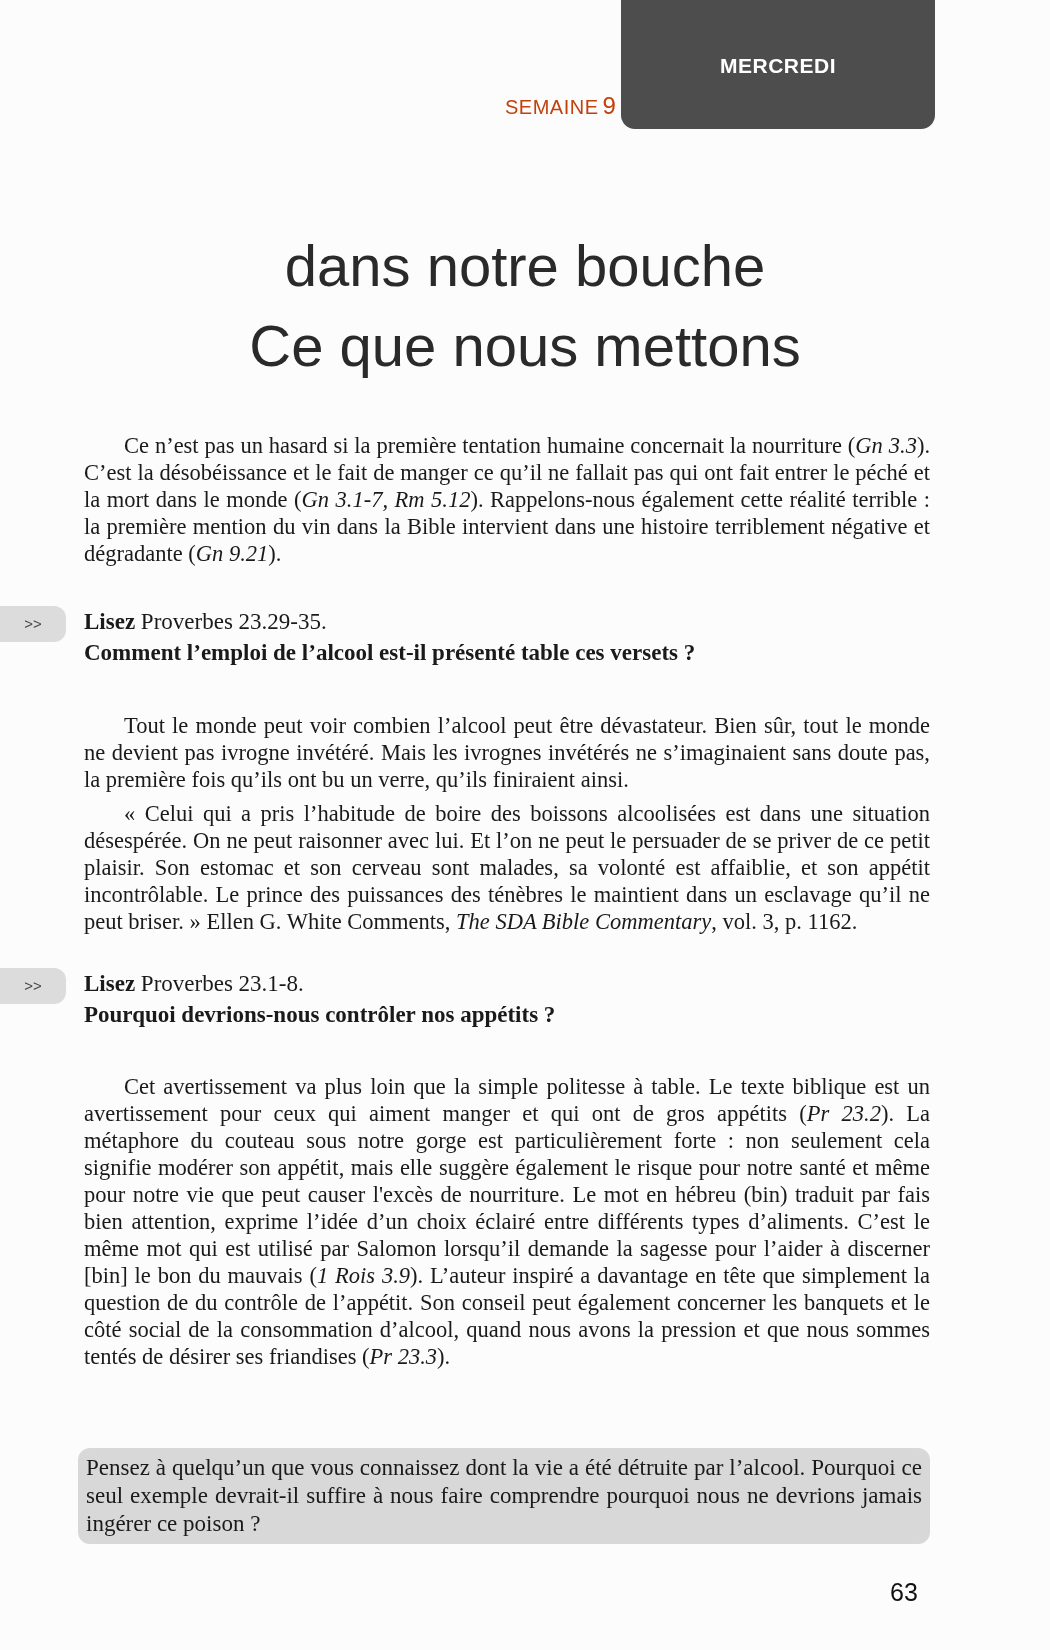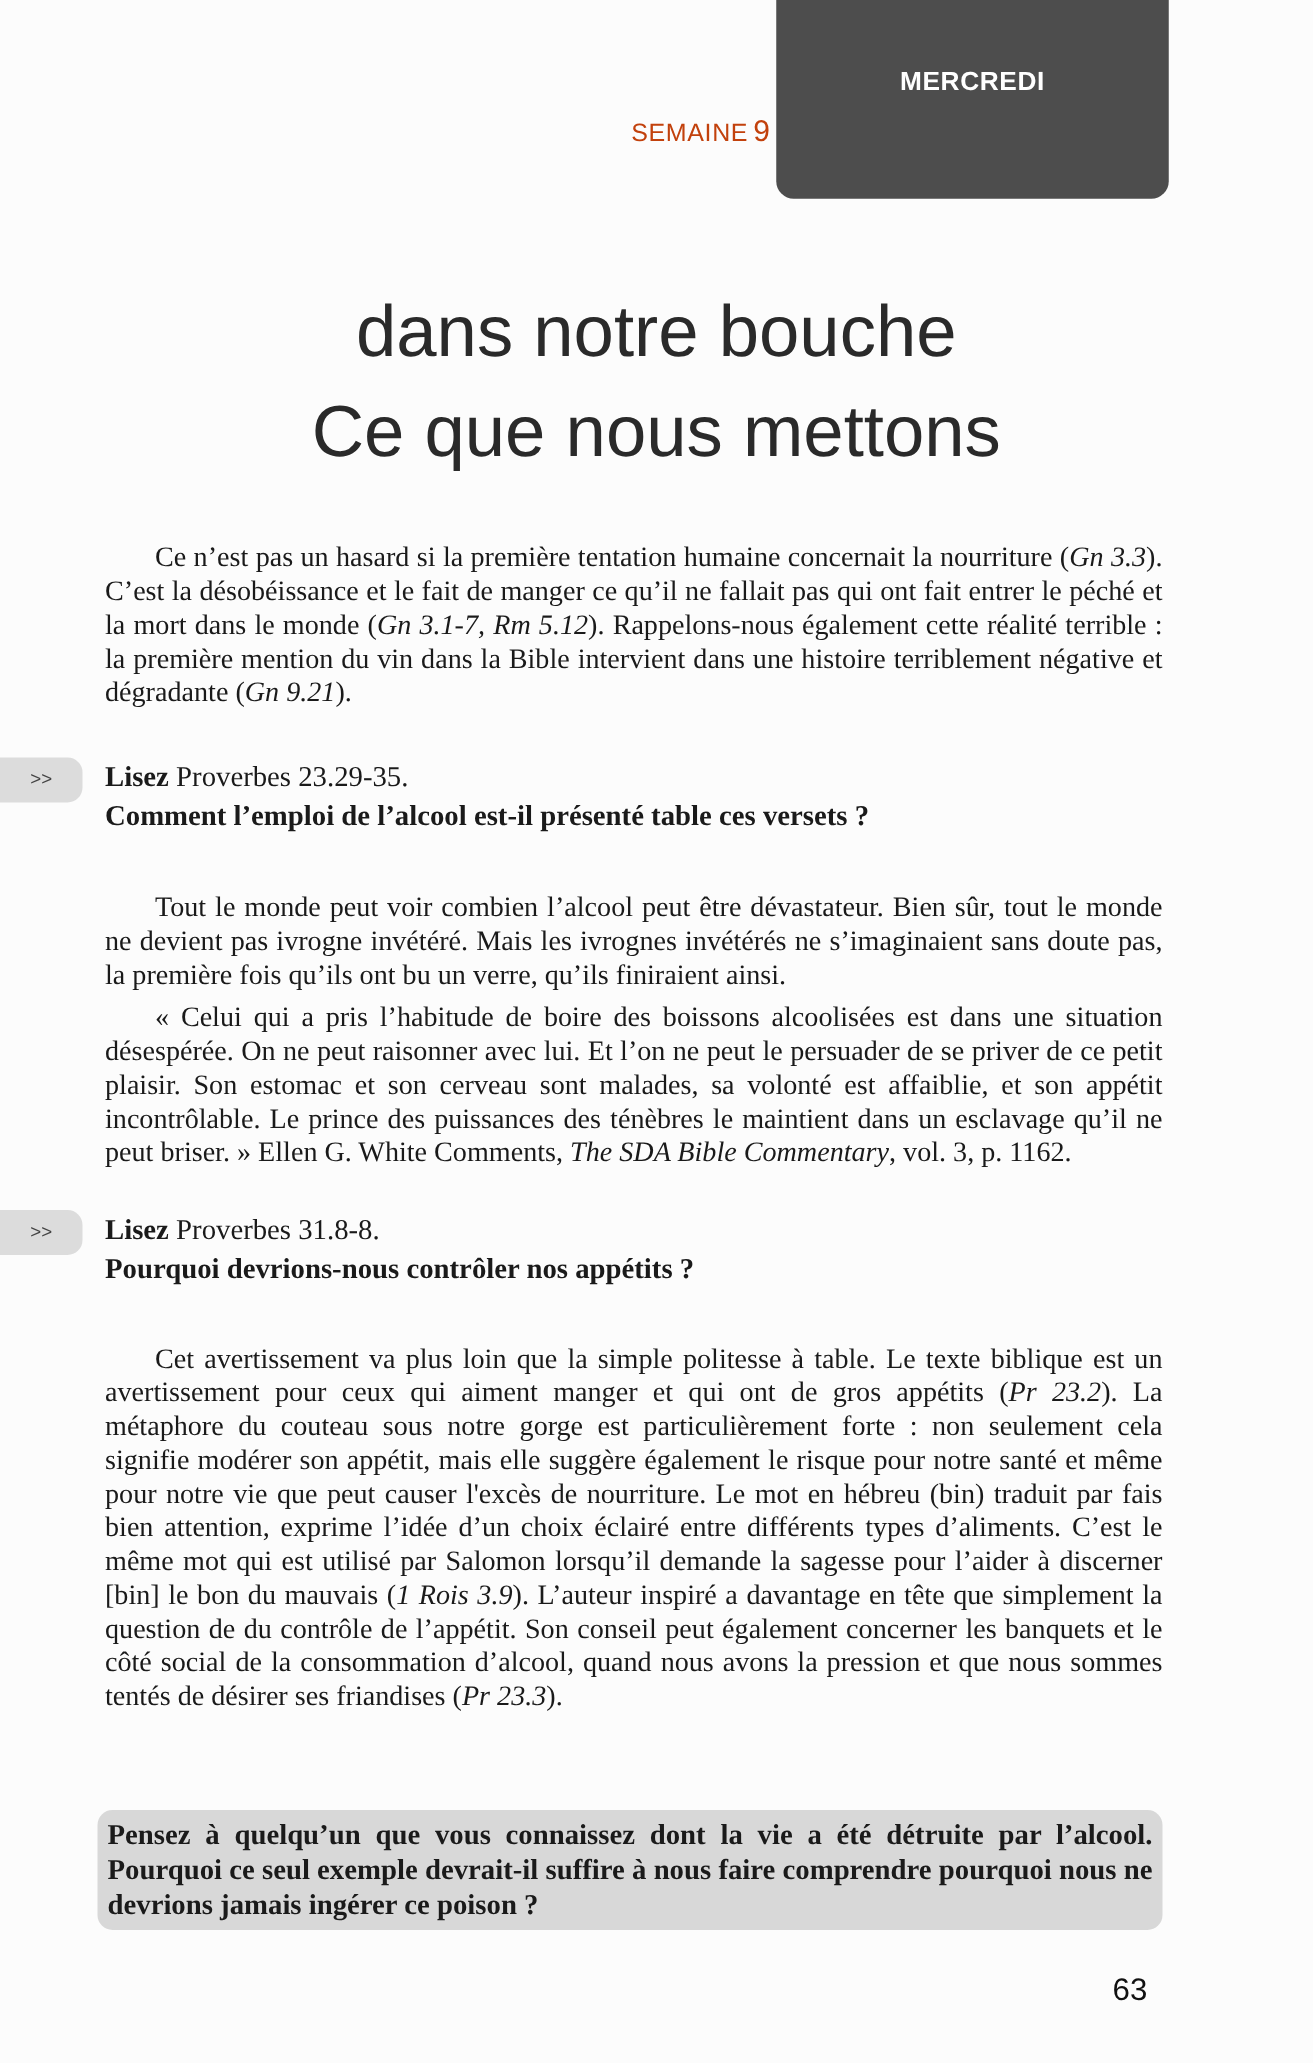--- a/index.html
+++ b/index.html
@@ -8,21 +8,21 @@
       background: #fcfcfc; color: #1a1a1a;
       font-family: "Liberation Serif", "DejaVu Serif", serif;
     }
     .week-label {
       position: absolute; left: 505px; top: 92px;
       font-family: "Liberation Sans", "DejaVu Sans", sans-serif;
       font-size: 20px; color: #c2410c; letter-spacing: 0.5px;
     }
     .week-label .week-num { font-size: 24px; margin-left: 4px; }
     .date-tab {
-      position: absolute; left: 621px; top: 0; width: 314px; height: 159px;
+      position: absolute; left: 621px; top: 0; width: 314px; height: 129px;
       background: #4d4d4d; border-radius: 0 0 14px 14px;
       color: #fff; text-align: center;
       font-family: "Liberation Sans", "DejaVu Sans", sans-serif;
     }
     .date-tab .day { position: absolute; left: 0; right: 0; top: 54px; font-size: 21px; font-weight: bold; letter-spacing: 0.5px; }
     .date-tab .date { position: absolute; left: 0; right: 0; top: 84px; font-size: 27px; }
     .title {
       position: absolute; left: 0; right: 0; top: 226px; text-align: center;
       font-family: "Liberation Sans", "DejaVu Sans", sans-serif;
       font-size: 58px; line-height: 80px; color: #2a2a2a; font-weight: normal;
@@ -45,21 +45,21 @@
     .read-line b { font-weight: bold; }
     .question {
       position: absolute; left: 84px; font-size: 23px; line-height: 30px; font-weight: bold;
     }
     .callout {
       position: absolute; left: 78px; top: 1448px; width: 852px; height: 96px;
       background: #d8d8d8; border-radius: 12px;
     }
     .callout p {
       margin: 0; padding: 6px 8px 0 8px; font-size: 23px; line-height: 28px;
-      font-weight: bold; text-align: justify; text-align-last: left;
+      font-weight: normal; text-align: justify; text-align-last: left;
     }
     .page-number {
       position: absolute; left: 890px; top: 1578px;
       font-family: "Liberation Sans", "DejaVu Sans", sans-serif;
       font-size: 25px; color: #111;
     }
   </style>
 </head>
 <body>
 
@@ -80,21 +80,21 @@
 
 <div class="arrow-tab" style="top:606px;"><span>&gt;&gt;</span></div>
 <div class="read-line" style="top:607px;"><b>Lisez</b> <span>Proverbes 23.29-35.</span></div>
 <div class="question" style="top:638px;">Comment l’emploi de l’alcool est-il présenté table ces versets ?</div>
 
 <p class="para indent" style="top:712px;">Tout le monde peut voir combien l’alcool peut être dévastateur. Bien sûr, tout le monde ne devient pas ivrogne invétéré. Mais les ivrognes invétérés ne s’imaginaient sans doute pas, la première fois qu’ils ont bu un verre, qu’ils finiraient ainsi.</p>
 
 <p class="para indent" style="top:800px;"><span>« Celui qui a pris l’habitude de boire des boissons alcoolisées est dans une situation désespérée. On ne peut raisonner avec lui. Et l’on ne peut le persuader de se priver de ce petit plaisir. Son estomac et son cerveau sont malades, sa volonté est affaiblie, et son appétit incontrôlable. Le prince des puissances des ténèbres le maintient dans un esclavage qu’il ne peut briser. » Ellen G. White Comments, </span><i>The SDA Bible Commentary</i><span>, vol. 3, p. 1162.</span></p>
 
 <div class="arrow-tab" style="top:968px;"><span>&gt;&gt;</span></div>
-<div class="read-line" style="top:969px;"><b>Lisez</b> <span>Proverbes 31.8-8.</span></div>
+<div class="read-line" style="top:969px;"><b>Lisez</b> <span>Proverbes 23.1-8.</span></div>
 <div class="question" style="top:1000px;">Pourquoi devrions-nous contrôler nos appétits ?</div>
 
 <p class="para indent" style="top:1073px;"><span>Cet avertissement va plus loin que la simple politesse à table. Le texte biblique est un avertissement pour ceux qui aiment manger et qui ont de gros appétits (</span><i>Pr 23.2</i><span>). La métaphore du couteau sous notre gorge est particulièrement forte : non seulement cela signifie modérer son appétit, mais elle suggère également le risque pour notre santé et même pour notre vie que peut causer l'excès de nourriture. Le mot en hébreu (bin) traduit par fais bien attention, exprime l’idée d’un choix éclairé entre différents types d’aliments. C’est le même mot qui est utilisé par Salomon lorsqu’il demande la sagesse pour l’aider à discerner [bin] le bon du mauvais (</span><i>1 Rois 3.9</i><span>). L’auteur inspiré a davantage en tête que simplement la question de du contrôle de l’appétit. Son conseil peut également concerner les banquets et le côté social de la consommation d’alcool, quand nous avons la pression et que nous sommes tentés de désirer ses friandises (</span><i>Pr 23.3</i><span>).</span></p>
 
 <div class="callout">
   <p>Pensez à quelqu’un que vous connaissez dont la vie a été détruite par l’alcool. Pourquoi ce seul exemple devrait-il suffire à nous faire comprendre pourquoi nous ne devrions jamais ingérer ce poison ?</p>
 </div>
 
 <div class="page-number">63</div>
 

